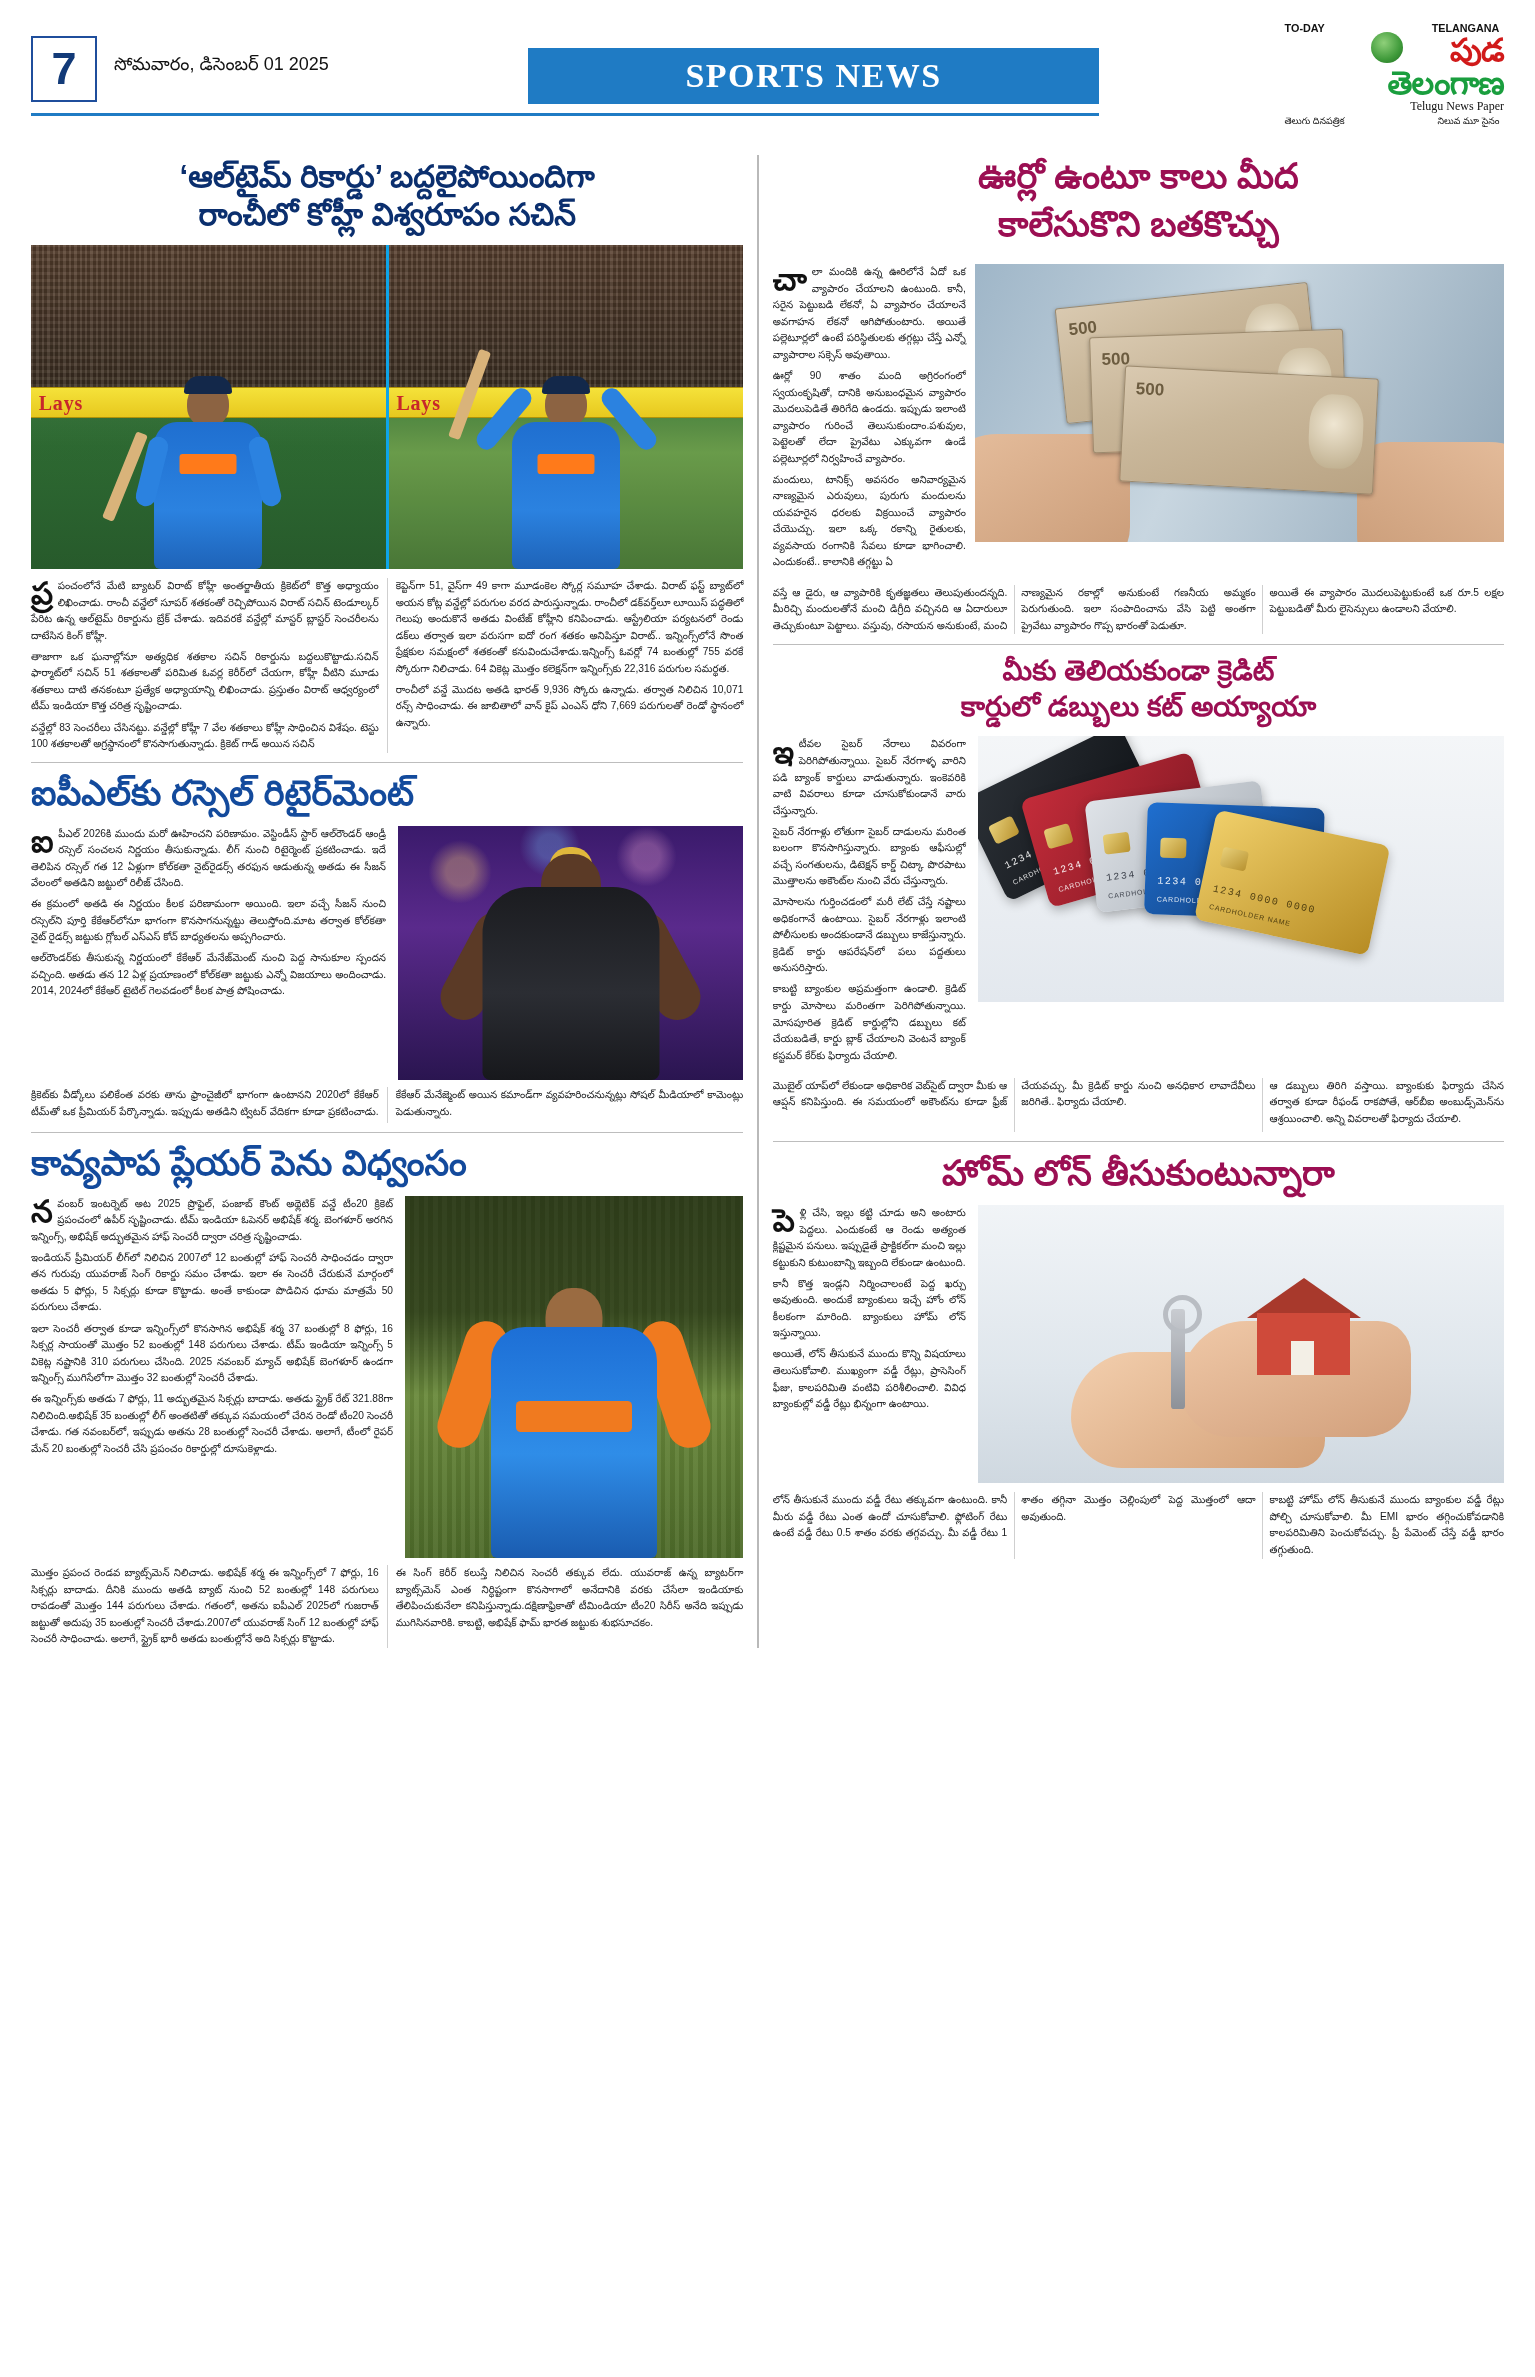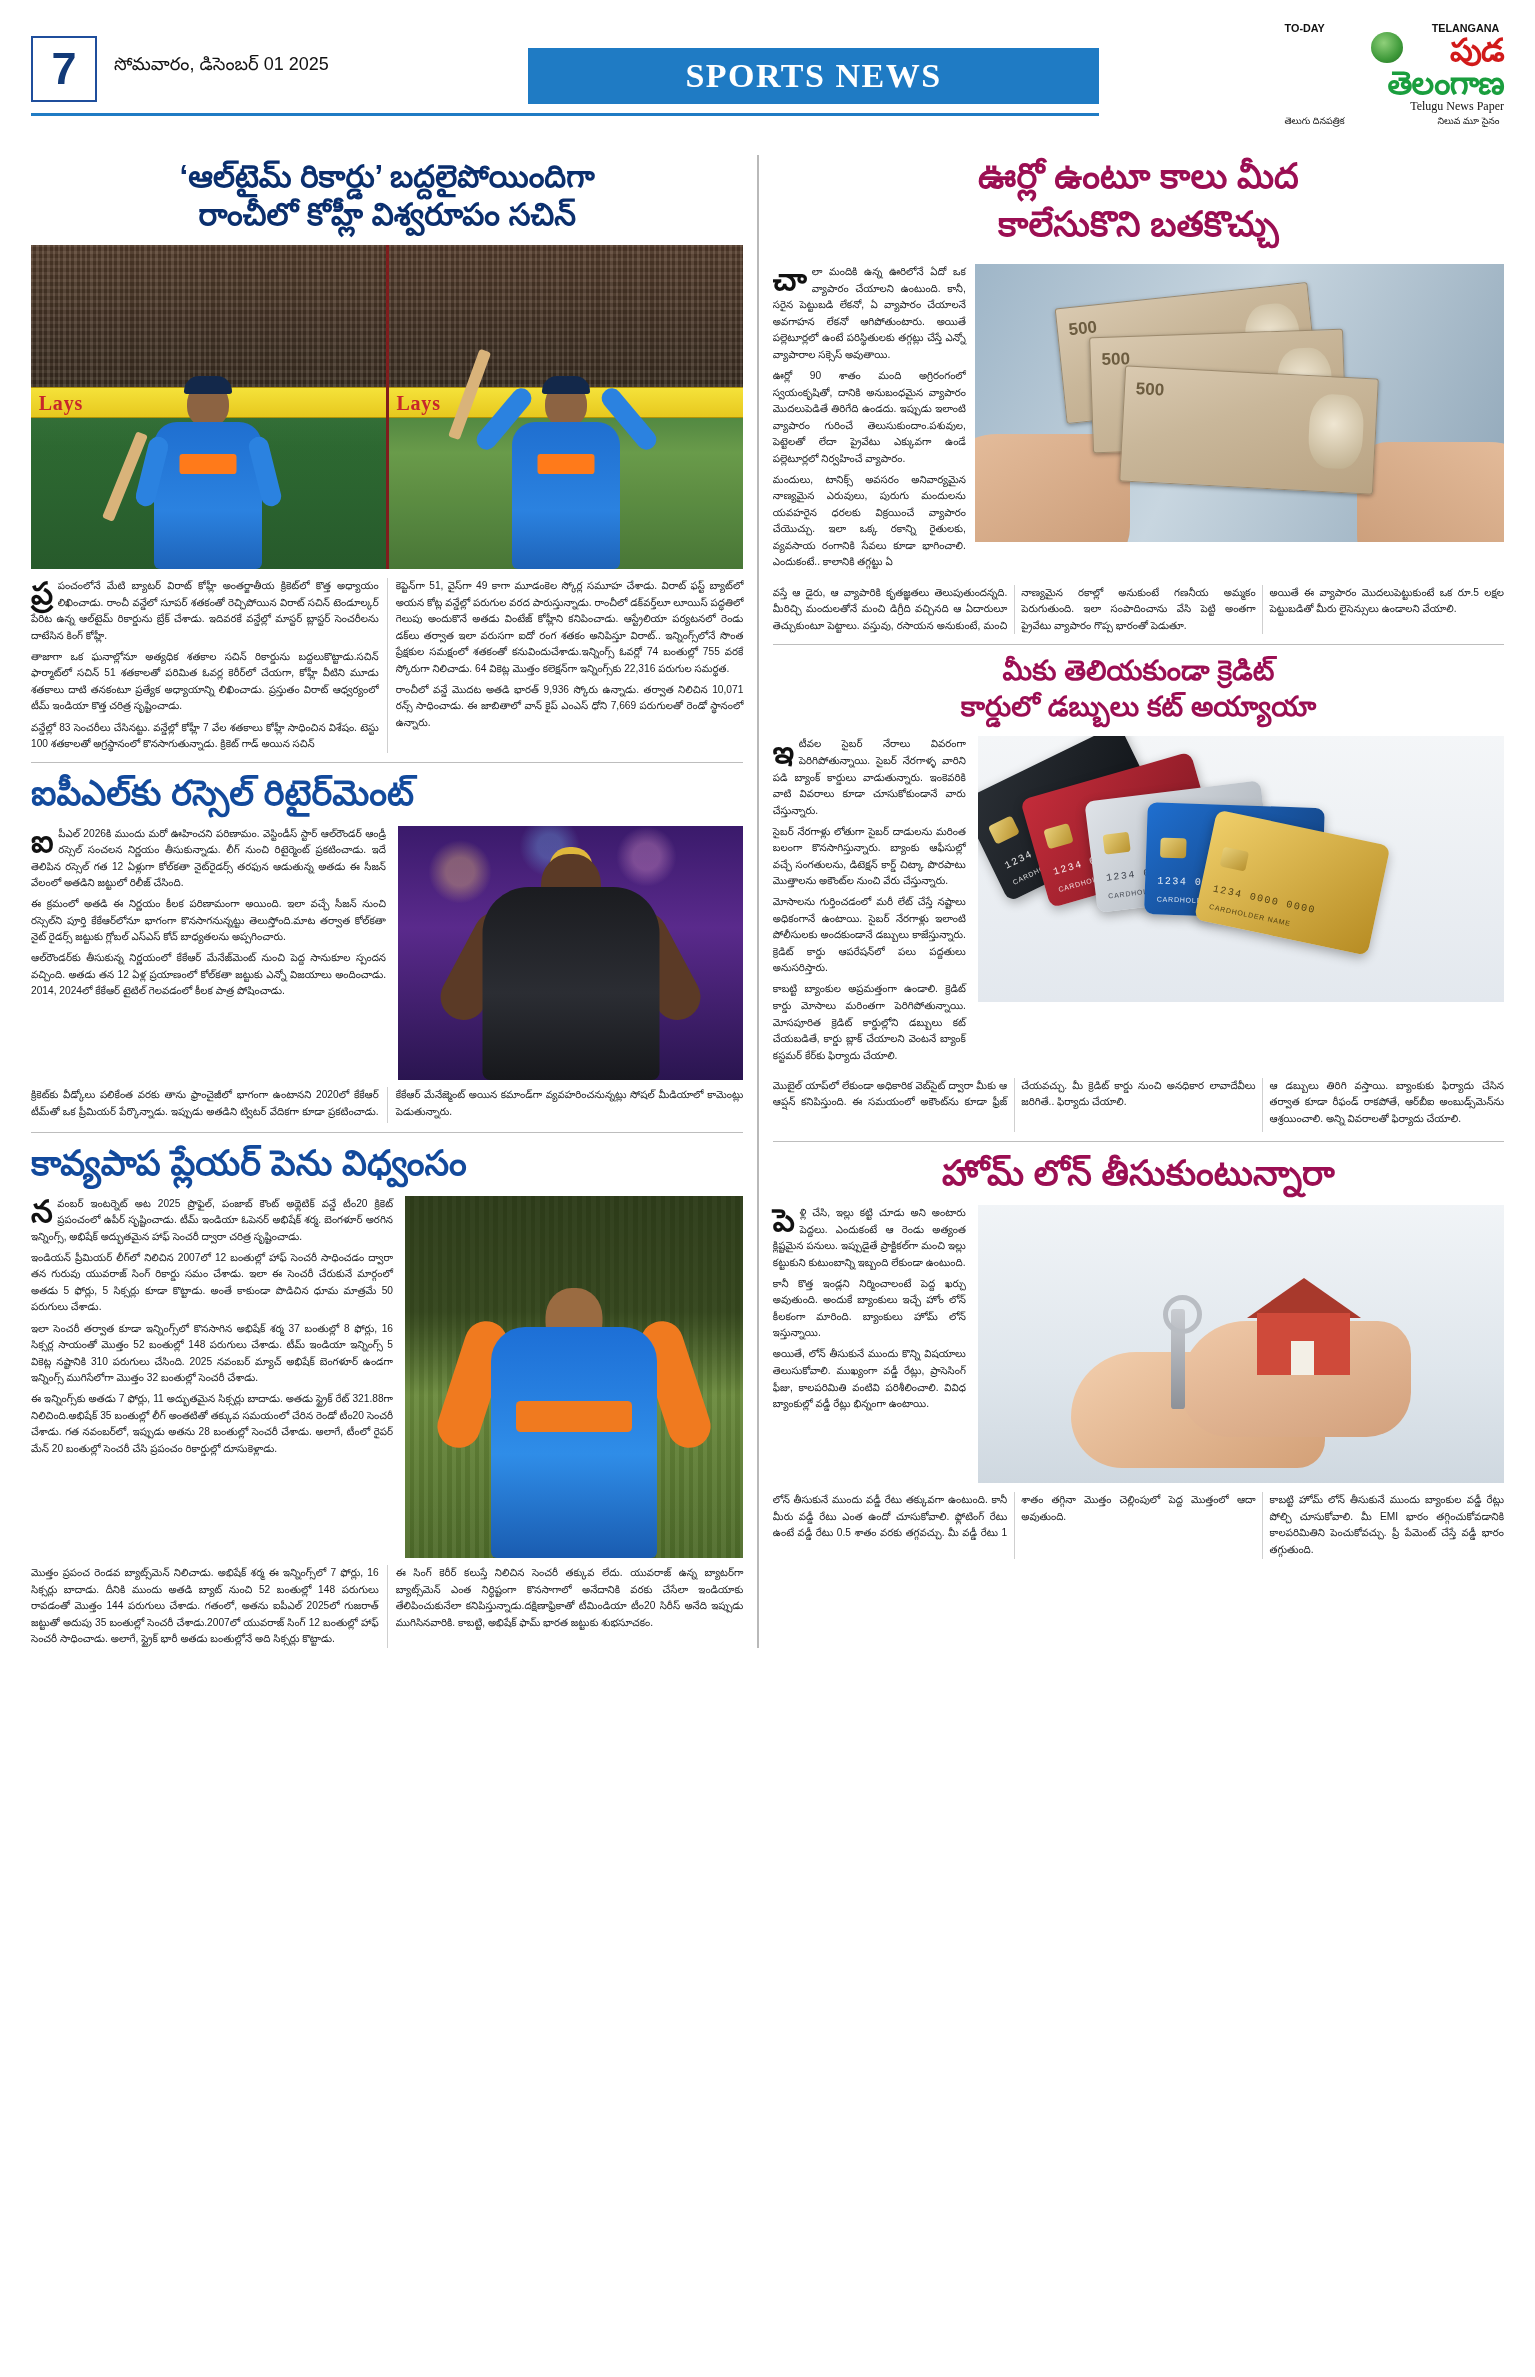--- a/index.html
+++ b/index.html
@@ -167,21 +167,21 @@
     padding: 3.1px 4.6px 0 0;
     font-weight: bold;
     color: #111;
   }
 
   
   .cricket-photo {
     height: 324px;
     display: flex;
     gap: 3.1px;
-    background: #7f1d1d;
+    background: #0ea5e9;
   }
   .cp-half { flex: 1; position: relative; overflow: hidden; }
   .cp-left {
     background:
       linear-gradient(to bottom, rgba(0,0,0,.18), rgba(0,0,0,.05) 38%),
       linear-gradient(to bottom, #2f5d33 0%, #3c7a3f 46%, #2f6e34 62%, #295f2d 100%);
   }
   .cp-right {
     background:
       linear-gradient(to bottom, rgba(0,0,0,.22), rgba(0,0,0,.05) 40%),

